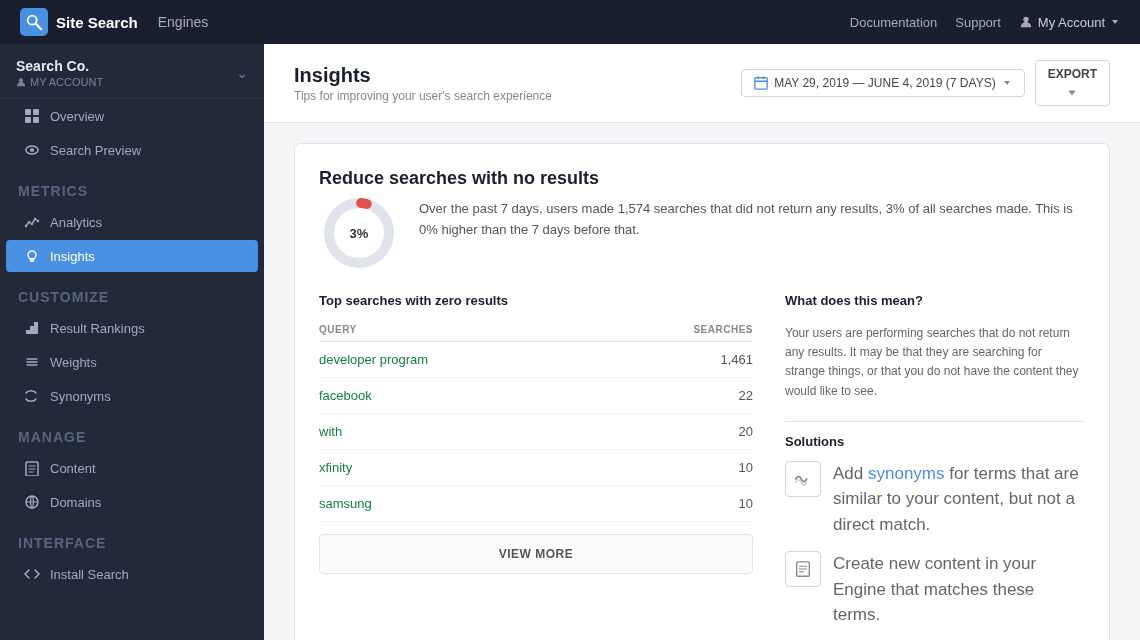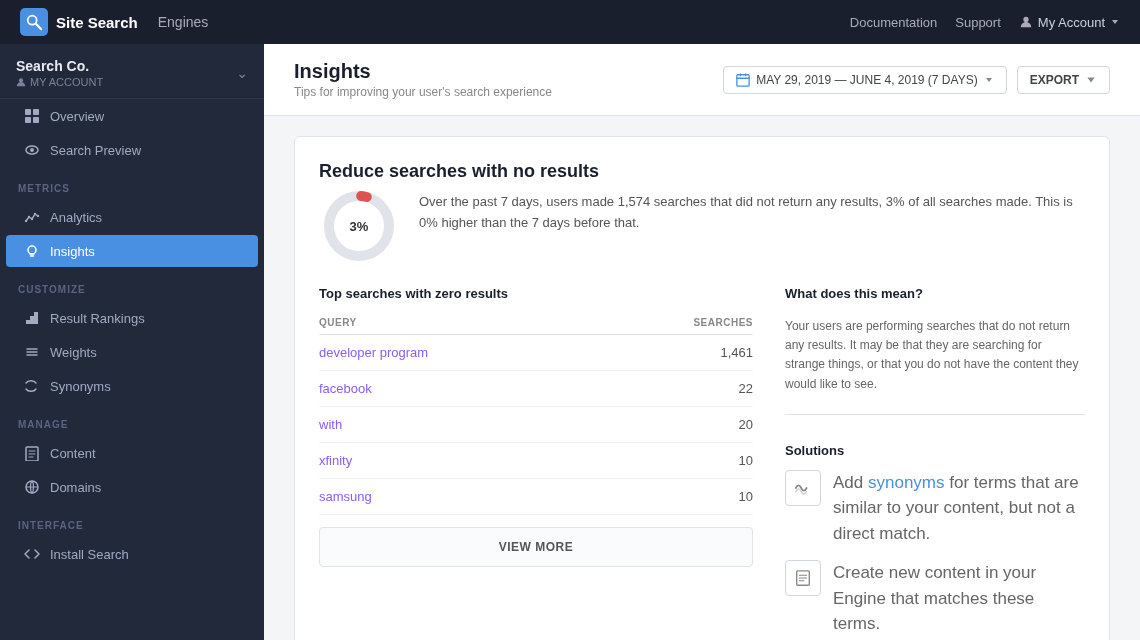--- a/index.html
+++ b/index.html
@@ -19,36 +19,36 @@
     
     .layout { display: flex; flex: 1; overflow: hidden; }
 
     
     .sidebar { width: 264px; background: #22293b; flex-shrink: 0; display: flex; flex-direction: column; overflow-y: auto; padding-bottom: 20px; }
     .sidebar-header { padding: 14px 16px 10px; display: flex; align-items: center; justify-content: space-between; border-bottom: 1px solid #2e3649; }
     .sidebar-company { color: #e8eaf0; font-size: 14px; font-weight: 600; }
     .sidebar-account { color: #7a8299; font-size: 11px; display: flex; align-items: center; gap: 4px; margin-top: 2px; }
     .sidebar-account svg { width: 10px; height: 10px; fill: #7a8299; }
     .sidebar-chevron { color: #7a8299; cursor: pointer; }
-    .sidebar-section-label { color: #5a6480; font-size: 10px; font-weight: 700; letter-spacing: 1px; text-transform: uppercase; padding: 16px 18px 6px; }
+    .sidebar-section-label { color: #5a6480; font-size: 14px; font-weight: 700; letter-spacing: 1px; text-transform: uppercase; padding: 16px 18px 6px; }
     .sidebar-item { display: flex; align-items: center; gap: 10px; padding: 8px 18px; color: #a0aac0; font-size: 13px; cursor: pointer; border-radius: 4px; margin: 1px 6px; }
     .sidebar-item.active { background: #4a90e2; color: #fff; }
     .sidebar-item svg { width: 16px; height: 16px; fill: currentColor; flex-shrink: 0; }
 
     
     .main { flex: 1; overflow-y: auto; background: #f4f5f7; }
 
     
     .page-header { background: #fff; border-bottom: 1px solid #e0e4ea; padding: 16px 30px; display: flex; align-items: center; justify-content: space-between; }
     .page-header-left h1 { font-size: 20px; font-weight: 700; color: #1a1f2e; }
     .page-header-left p { font-size: 12px; color: #888; margin-top: 2px; }
     .page-header-right { display: flex; align-items: center; gap: 10px; }
     .date-picker { display: flex; align-items: center; gap: 6px; background: #fff; border: 1px solid #d0d5de; border-radius: 4px; padding: 6px 12px; font-size: 12px; color: #444; cursor: pointer; }
     .date-picker svg { width: 14px; height: 14px; fill: #4a90e2; }
-    .export-btn { display: flex; align-items: center; gap: 6px; background: #fff; border: 1px solid #d0d5de; border-radius: 4px; padding: 6px 12px; font-size: 12px; color: #444; cursor: pointer; font-weight: 600; }
+    .export-btn { display: flex; align-items: center; gap: 6px; background: #fff; border: 1px solid #d0d5de; border-radius: 4px; padding: 6px 12px; font-size: 12px; color: #444; cursor: pointer; font-weight: 600; flex-direction: column; }
     .export-btn svg { width: 12px; height: 12px; fill: #888; }
 
     
     .content { padding: 20px 30px; }
 
     
     .card { background: #fff; border: 1px solid #e0e4ea; border-radius: 6px; margin-bottom: 20px; padding: 24px; }
     .card-title { font-size: 18px; font-weight: 700; color: #1a1f2e; margin-bottom: 4px; }
 
     
@@ -61,28 +61,28 @@
     .two-col { display: flex; gap: 32px; }
     .col-left { flex: 1; }
     .col-right { width: 300px; flex-shrink: 0; }
 
     
     .table-title { font-size: 13px; font-weight: 700; color: #1a1f2e; margin-bottom: 10px; }
     .data-table { width: 100%; border-collapse: collapse; }
     .data-table th { font-size: 10px; font-weight: 700; text-transform: uppercase; letter-spacing: 0.5px; color: #888; border-bottom: 1px solid #e0e4ea; padding: 6px 0; text-align: left; }
     .data-table th.right { text-align: right; }
     .data-table td { padding: 10px 0; border-bottom: 1px solid #f0f2f5; font-size: 13px; }
-    .data-table td.link { color: #8b5cf6; cursor: pointer; }
+    .data-table td.link { color: #15803d; cursor: pointer; }
     .data-table td.right { text-align: right; color: #555; }
     .view-more-btn { width: 100%; text-align: center; padding: 12px; border: 1px solid #e0e4ea; background: #fafbfc; border-radius: 4px; color: #555; font-size: 12px; font-weight: 700; letter-spacing: 0.5px; text-transform: uppercase; cursor: pointer; margin-top: 12px; }
 
     
     .what-title { font-size: 13px; font-weight: 700; color: #1a1f2e; margin-bottom: 16px; }
     .what-desc { font-size: 12px; color: #666; line-height: 1.6; margin-bottom: 20px; }
-    .solutions-title { font-size: 13px; font-weight: 700; color: #1a1f2e; margin-bottom: 12px; border-top: 1px solid #e0e4ea; padding-top: 28px; }
+    .solutions-title { font-size: 13px; font-weight: 700; color: #1a1f2e; margin-bottom: 12px; border-top: 1px solid #e0e4ea; padding-top: 12px; }
     .solution-item { display: flex; align-items: flex-start; gap: 12px; margin-bottom: 14px; }
     .solution-icon { width: 36px; height: 36px; border: 1px solid #d0d5de; border-radius: 4px; display: flex; align-items: center; justify-content: center; flex-shrink: 0; }
     .solution-icon svg { width: 18px; height: 18px; fill: #888; }
     .solution-text { font-size: 17px; color: #666; line-height: 1.5; }
     .solution-text a { color: #4a90e2; text-decoration: none; }
 
     
     .bottom-card { background: #fff; border: 1px solid #e0e4ea; border-radius: 6px; padding: 24px; }
   </style>
 </head>

